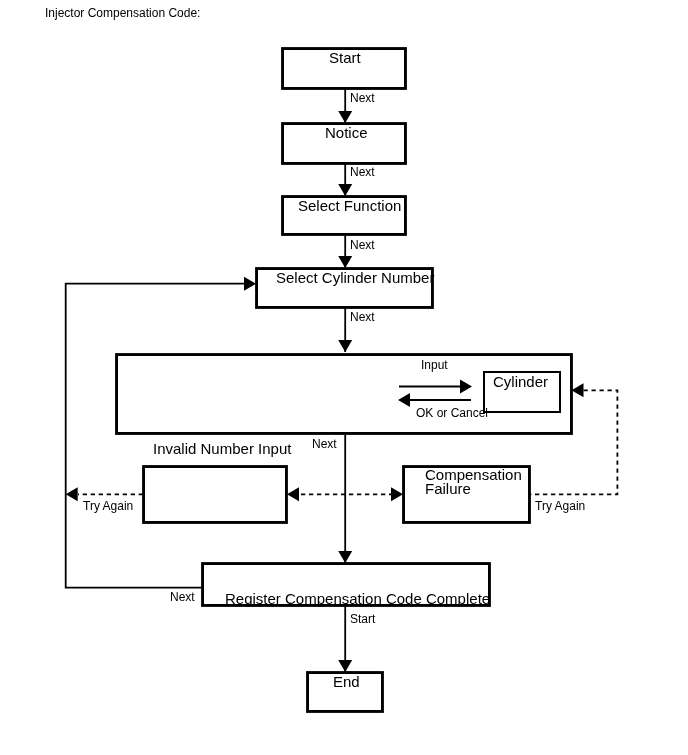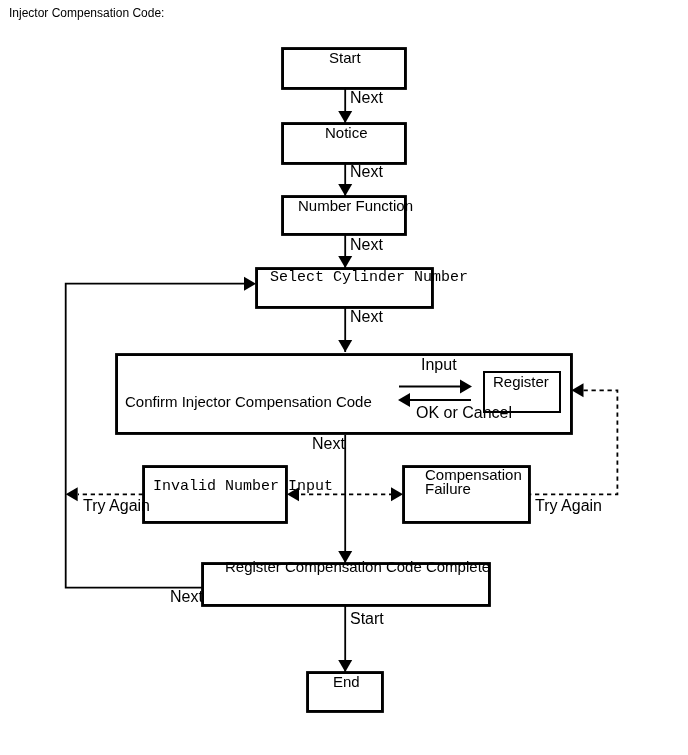--- a/index.html
+++ b/index.html
@@ -4,22 +4,22 @@
 <style>
   html,body{margin:0;padding:0;background:#ffffff;}
   body{width:688px;height:755px;position:relative;overflow:hidden;
        font-family:"Liberation Sans",sans-serif;color:#000000;
        -webkit-font-smoothing:antialiased;}
   #stage{position:absolute;left:0;top:0;width:688px;height:755px;}
   svg#wires{position:absolute;left:0;top:0;width:688px;height:755px;z-index:4;pointer-events:none;}
   svg#boxes{position:absolute;left:0;top:0;width:688px;height:755px;z-index:1;pointer-events:none;}
   .node{position:absolute;border:2px solid #000;background:#fff;box-sizing:border-box;z-index:2;}
   .nlabel{position:absolute;font-size:15px;line-height:14px;white-space:pre;z-index:3;}
-  .elabel{position:absolute;font-size:16px;line-height:14px;white-space:pre;z-index:3;}
-  .ptitle{position:absolute;font-size:12px;line-height:14px;white-space:pre;}
+  .elabel{position:absolute;font-size:12px;line-height:14px;white-space:pre;z-index:3;}
+  .ptitle{position:absolute;font-size:12px;line-height:14px;white-space:pre;margin-left:36px;}
 </style>
 </head>
 <body>
 
 <div id="stage">
 
   <div class="ptitle" style="left:9px;top:6px;">Injector Compensation Code:</div>
 
   <svg id="boxes" viewBox="0 0 688 755">
       <rect x="282" y="48" width="124" height="41" fill="#ffffff" stroke="#000000" stroke-width="1.8"></rect>
@@ -61,40 +61,39 @@
       <polygon points="571.5,390.3 583.5,383.3 583.5,397.3" fill="#000000"></polygon>
     </svg>
 
   <div class="node" style="left:282px;top:48px;width:124px;height:41px;"></div>
   <div class="nlabel" style="left:329px;top:51px;">Start</div>
 
   <div class="node" style="left:282px;top:123px;width:124px;height:41px;"></div>
   <div class="nlabel" style="left:325px;top:126px;">Notice</div>
 
   <div class="node" style="left:282px;top:196px;width:124px;height:39px;"></div>
-  <div class="nlabel" style="left:298px;top:199px;">Number Function</div>
+  <div class="nlabel" style="left:298px;top:199px;">Select Function</div>
 
   <div class="node" style="left:256px;top:268px;width:177px;height:40px;"></div>
-  <div class="nlabel" style="left:270px;top:271px;font-family:Liberation Mono, monospace;">Select Cylinder Number</div>
+  <div class="nlabel" style="left:276px;top:271px;">Select Cylinder Number</div>
 
   <div class="node" style="left:116px;top:354px;width:456px;height:80px;"></div>
-  <div class="nlabel" style="left:125px;top:395px;">Confirm Injector Compensation Code</div>
 
   <div class="node" style="left:483px;top:371px;width:78px;height:42px;"></div>
-  <div class="nlabel" style="left:493px;top:375px;">Register</div>
+  <div class="nlabel" style="left:493px;top:375px;">Cylinder</div>
 
   <div class="node" style="left:143px;top:466px;width:144px;height:57px;"></div>
-  <div class="nlabel" style="left:153px;top:480px;font-family:Liberation Mono, monospace;">Invalid Number Input</div>
+  <div class="nlabel" style="left:153px;top:442px;">Invalid Number Input</div>
 
   <div class="node" style="left:403px;top:466px;width:127px;height:57px;"></div>
   <div class="nlabel" style="left:425px;top:468px;">Compensation</div>
   <div class="nlabel" style="left:425px;top:482px;">Failure</div>
 
   <div class="node" style="left:202px;top:563px;width:288px;height:43px;"></div>
-  <div class="nlabel" style="left:225px;top:560px;">Register Compensation Code Complete</div>
+  <div class="nlabel" style="left:225px;top:592px;">Register Compensation Code Complete</div>
 
   <div class="node" style="left:307px;top:672px;width:76px;height:40px;"></div>
   <div class="nlabel" style="left:333px;top:675px;">End</div>
 
   <div class="elabel" style="left:350px;top:91px;">Next</div>
   <div class="elabel" style="left:350px;top:165px;">Next</div>
   <div class="elabel" style="left:350px;top:238px;">Next</div>
   <div class="elabel" style="left:350px;top:310px;">Next</div>
   <div class="elabel" style="left:421px;top:358px;">Input</div>
   <div class="elabel" style="left:416px;top:406px;text-align:right;">OK or Cancel</div>

